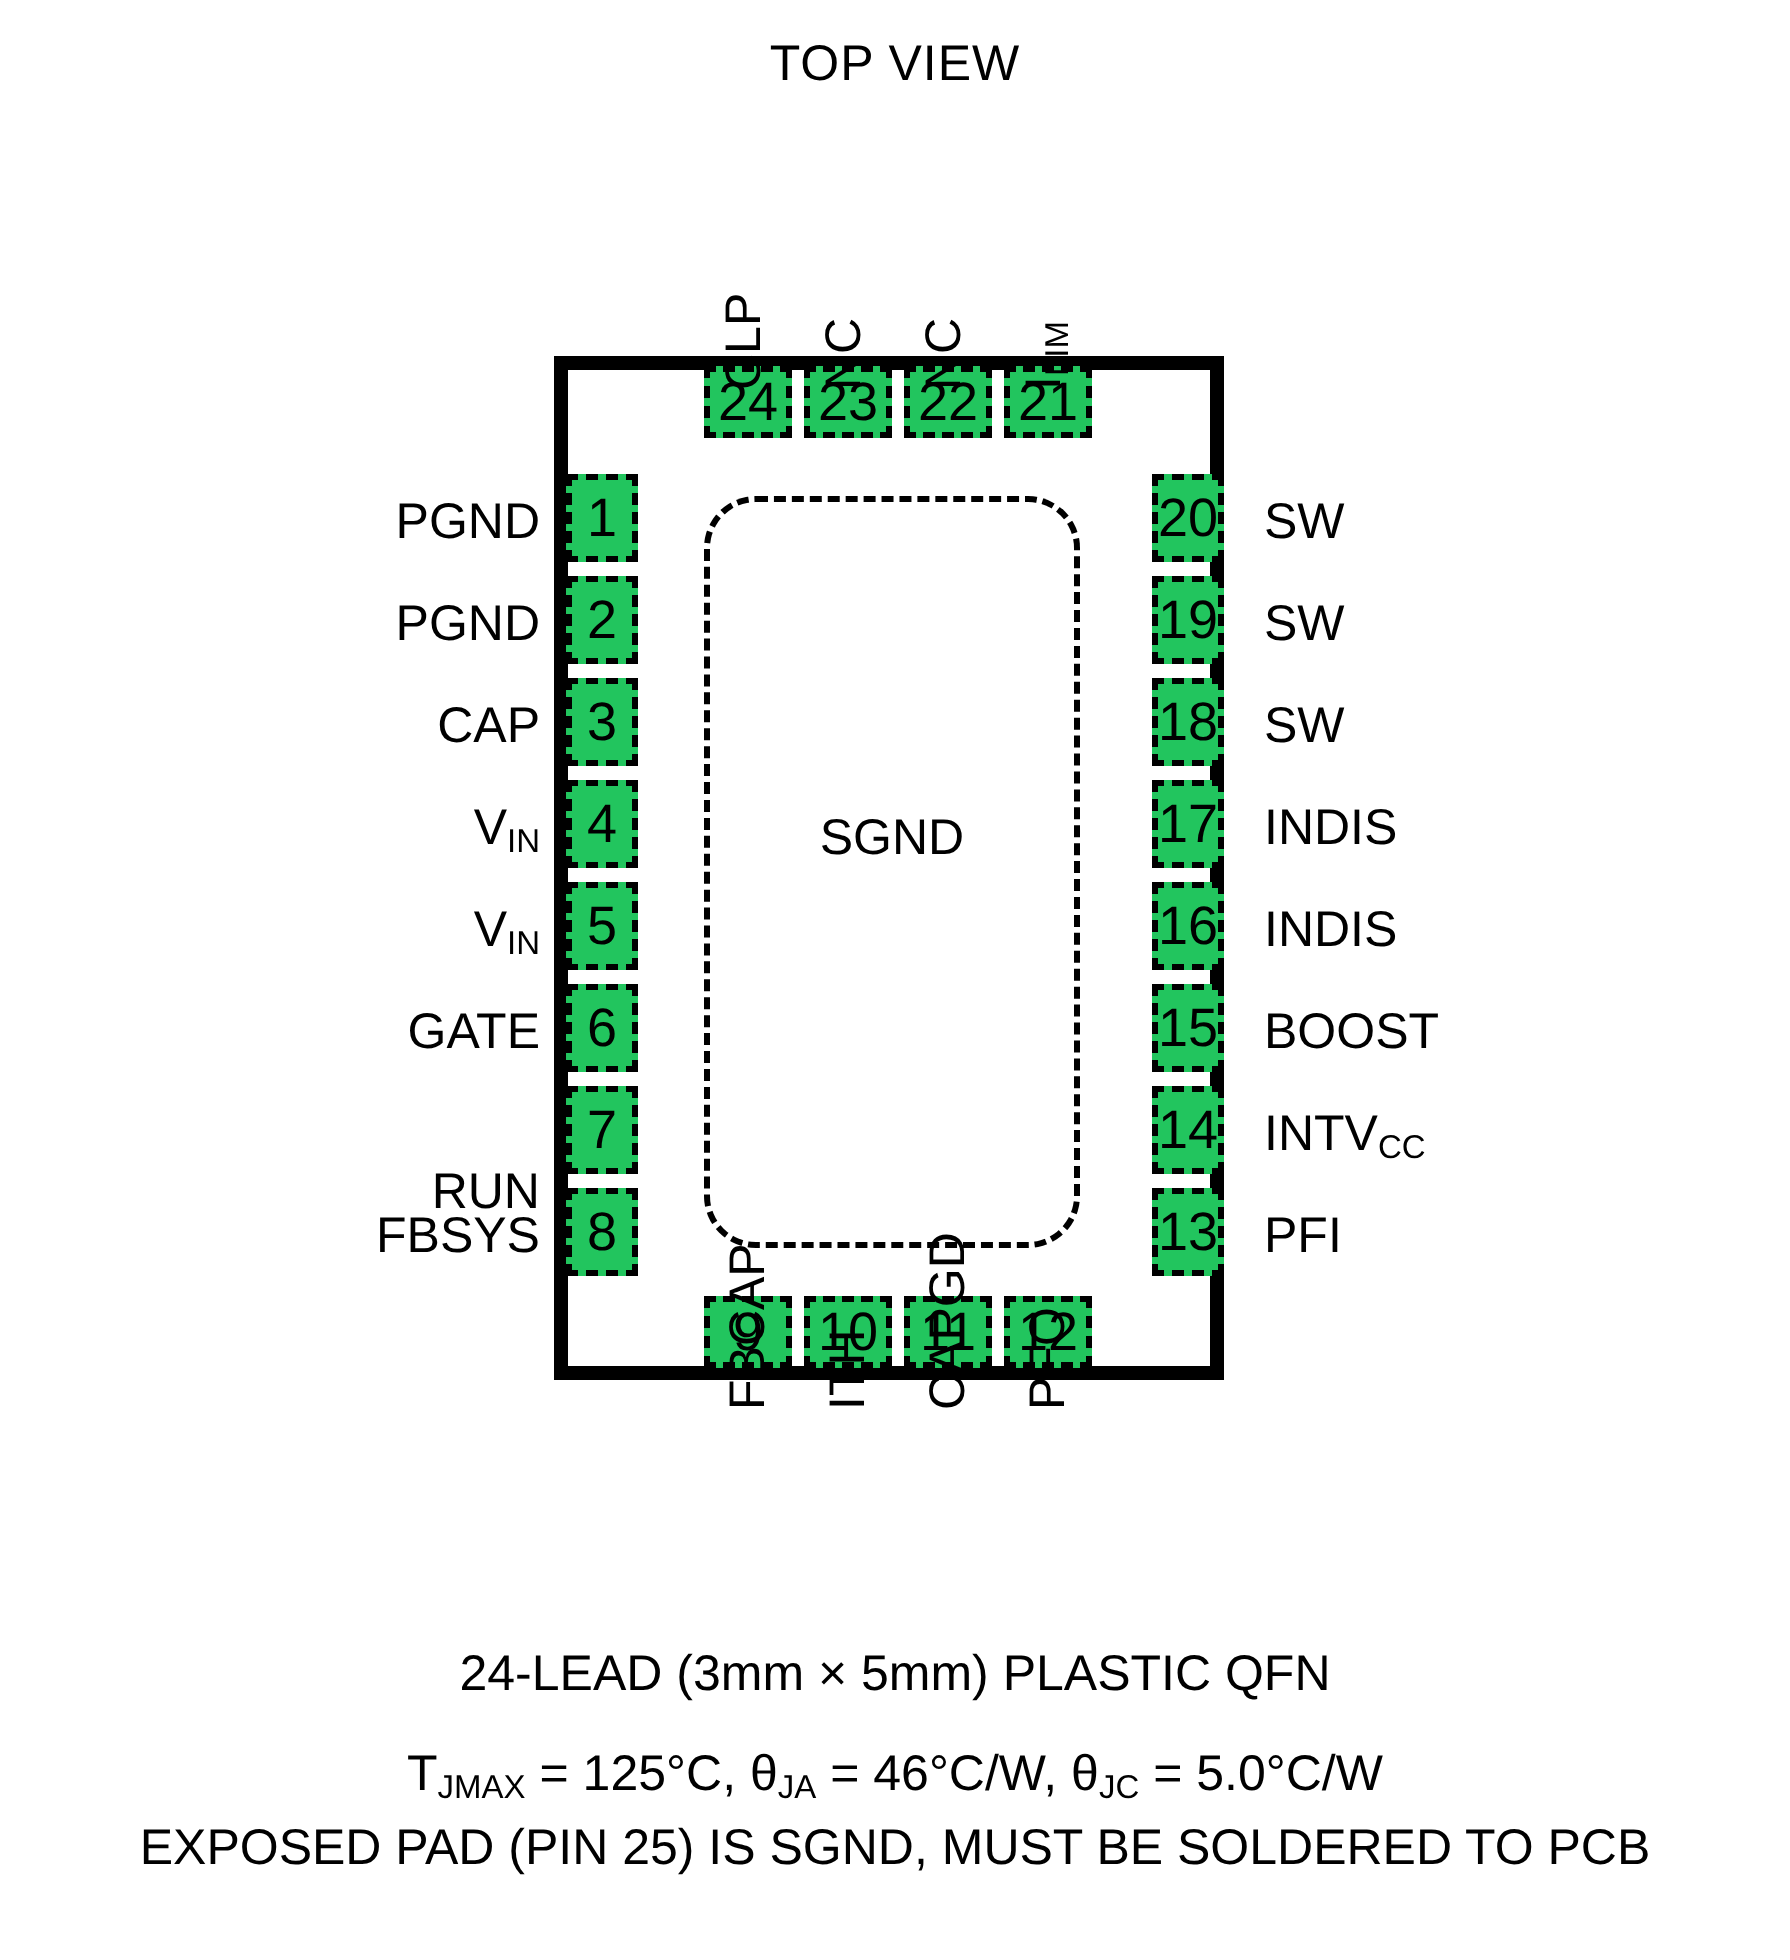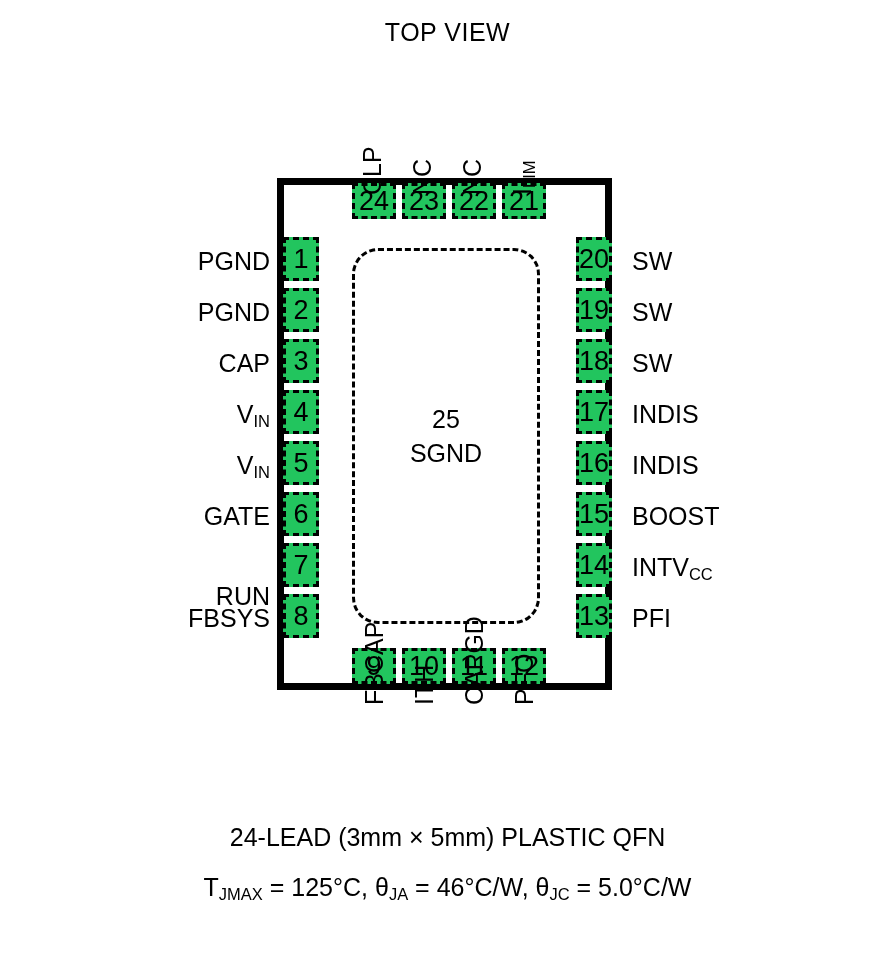--- a/index.html
+++ b/index.html
@@ -125,21 +125,20 @@
 </style>
 </head>
 <body>
 
 <div id="top-view-title">TOP VIEW</div>
 
 <div id="package-body"></div>
 
 <div id="exposed-pad"></div>
 <div id="exposed-pad-text">
-  <div>25</div>
   <div>SGND</div>
 </div>
 
 <div id="pin-host">
     <div class="pin-pad side-left" style="top: 237px;">1</div>
     <div class="pin-label lbl-left" style="top: 249px;">PGND</div>
     <div class="pin-pad side-left" style="top: 288px;">2</div>
     <div class="pin-label lbl-left" style="top: 300px;">PGND</div>
     <div class="pin-pad side-left" style="top: 339px;">3</div>
     <div class="pin-label lbl-left" style="top: 351px;">CAP</div>
@@ -186,13 +185,14 @@
     <div class="pin-pad side-bottom" style="left: 502px;">12</div>
     <div class="pin-label lbl-bottom" style="left: 512px; top: 705px;">PFO</div>
   </div>
 
 <div id="caption">
   <div class="cap-line">24-LEAD (3mm × 5mm) PLASTIC QFN</div>
   <div class="cap-gap"></div>
   <div class="cap-line">
     <span>T</span><sub>JMAX</sub><span> = 125°C, </span><span>θ</span><sub>JA</sub><span> = 46°C/W, </span><span>θ</span><sub>JC</sub><span> = 5.0°C/W</span>
   </div>
+  <div class="cap-line">EXPOSED PAD (PIN 25) IS SGND, MUST BE SOLDERED TO PCB</div>
 </div>
 
 </body></html>

